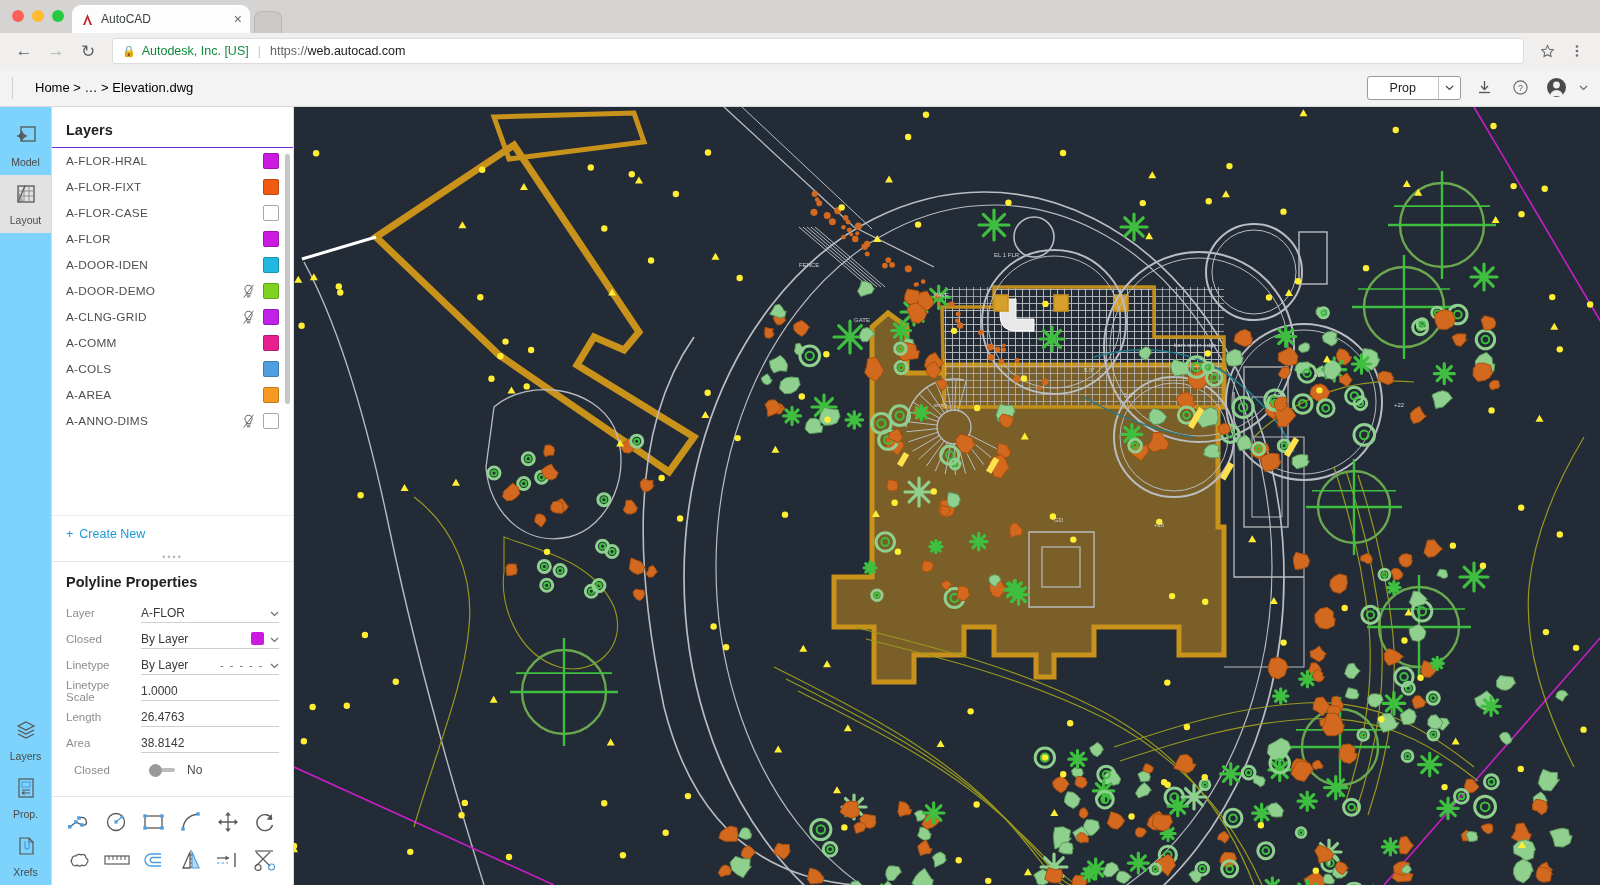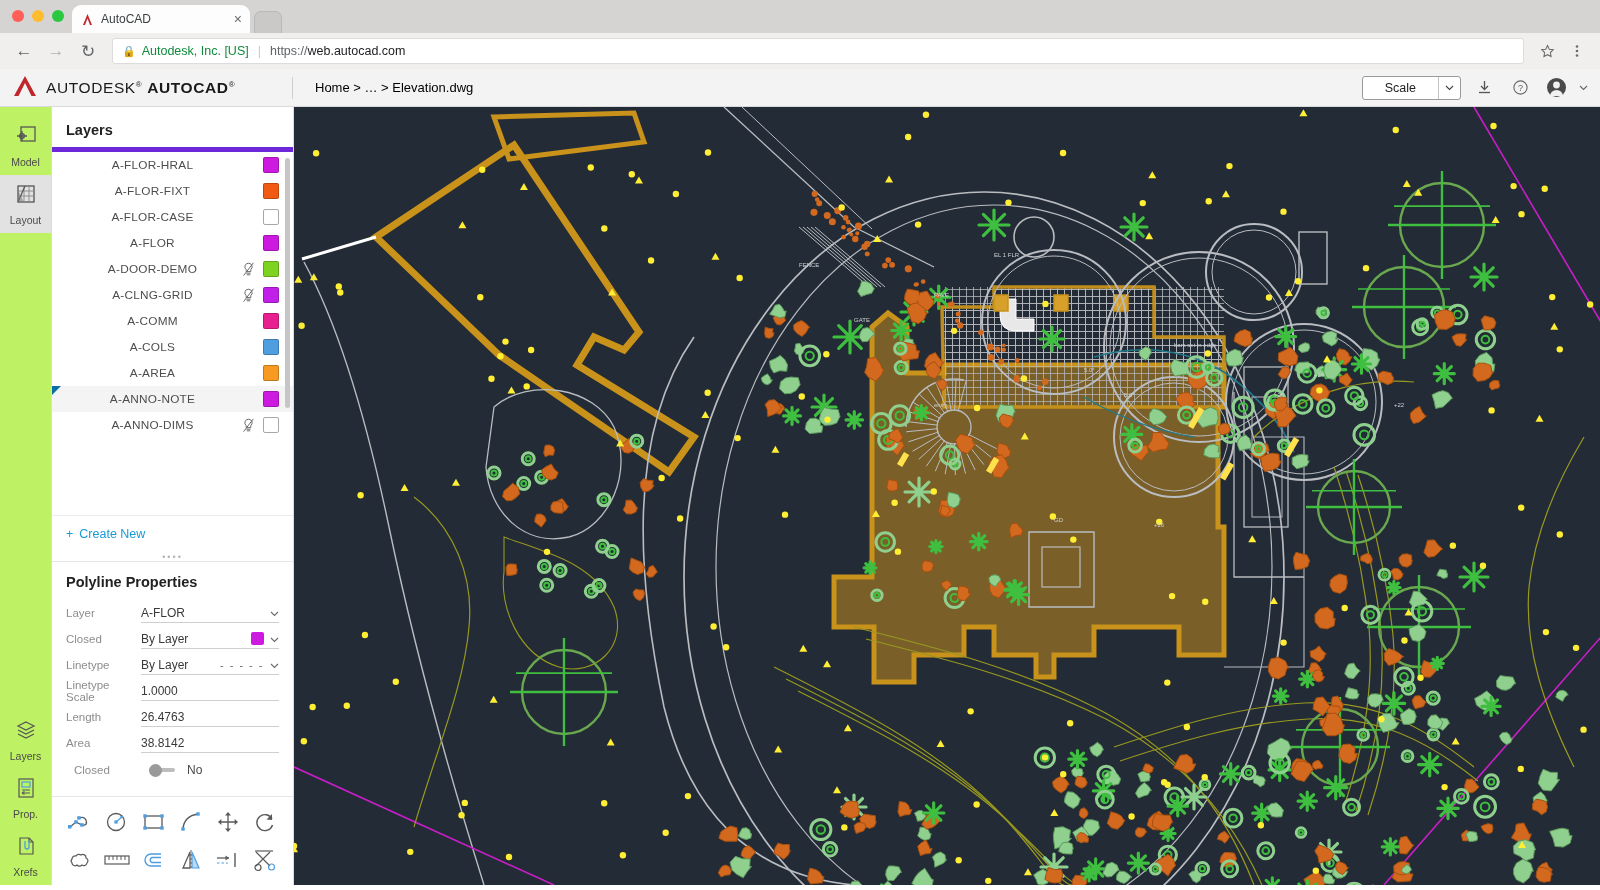--- a/index.html
+++ b/index.html
@@ -53,29 +53,29 @@
   .breadcrumb { font-size: 13px; color: #000000; flex: 1; }
   .hdr-right { display: flex; align-items: center; gap: 10px; }
   .save-group { display: flex; height: 24px; border: 1px solid #9a9a9a; border-radius: 3px; overflow: hidden; background: #fff; }
   .save-main { padding: 0 22px; font-size: 12.5px; color: #222; display: flex; align-items: center; cursor: pointer; }
   .save-arrow { width: 22px; border-left: 1px solid #c2c2c2; display: flex; align-items: center; justify-content: center; cursor: pointer; }
   .hdr-icon { width: 26px; height: 26px; display: flex; align-items: center; justify-content: center; color: #5a5a5a; cursor: pointer; }
 
   
   .main { display: flex; height: 778px; }
 
-  .rail { width: 52px; background: #bef264; border-right: 1px solid #dcdcdc; display: flex; flex-direction: column; padding-top: 10px; }
+  .rail { width: 52px; background: #7dd3fc; border-right: 1px solid #dcdcdc; display: flex; flex-direction: column; padding-top: 10px; }
   .rail-item { height: 58px; display: flex; flex-direction: column; align-items: center; justify-content: center; gap: 4px; cursor: pointer; }
   .rail-item.active { background: #e2e2e2; }
   .rail-label { font-size: 10.5px; color: #4a4a4a; }
   .rail-spacer { flex: 1; }
 
   .panel { width: 242px; background: #ffffff; border-right: 1px solid #dcdcdc; display: flex; flex-direction: column; }
   .panel-title { font-size: 14.5px; font-weight: bold; color: #222; padding: 15px 0 9px 14px; }
-  .layer-list { position: relative; height: 372px; overflow: hidden; border-top: 5px solid #6d28d9; border-bottom: 1px solid #ececec; text-align: center; }
+  .layer-list { position: relative; height: 372px; overflow: hidden; border-top: 1px solid #6d28d9; border-bottom: 1px solid #ececec; }
   .layer-row {
     height: 26px; display: flex; align-items: center; padding: 0 14px 0 14px;
     position: relative; cursor: pointer;
   }
   .layer-row.selected { background: #f4f4f4; }
   .layer-row.selected::before {
     content: ""; position: absolute; left: 0; top: 0;
     border-left: 9px solid #0b6ea8; border-bottom: 9px solid transparent;
   }
   .layer-name { font-size: 11.8px; color: #4d4d4d; letter-spacing: 0.25px; flex: 1; }
@@ -151,33 +151,25 @@
       <svg width="14" height="14" viewBox="0 0 14 14">
           <circle cx="7" cy="2.5" r="1.3" fill="#6b6b6b"></circle>
           <circle cx="7" cy="7" r="1.3" fill="#6b6b6b"></circle>
           <circle cx="7" cy="11.5" r="1.3" fill="#6b6b6b"></circle>
         </svg>
     </span>
   </div>
 </div>
 
 <div class="app-header">
-  <div class="logo-wrap">
-    <span class="logo-a">
-      <svg width="26" height="24" viewBox="0 0 26 24">
-          <path d="M13 2 L24 22 L19.5 22 L13 9 L6.5 22 L2 22 Z" fill="#c0272d"></path>
-        </svg>
-    </span>
-    <span class="logo-text"><span>AUTODESK</span><span class="sup">®</span> <b>AUTOCAD</b><span class="sup">®</span></span>
-  </div>
   <div class="hdr-sep"></div>
   <div class="breadcrumb">Home &gt; … &gt; Elevation.dwg</div>
   <div class="hdr-right">
     <div class="save-group">
-      <div class="save-main">Scale</div>
+      <div class="save-main">Prop</div>
       <div class="save-arrow">
         <svg width="9" height="6" viewBox="0 0 9 6">
             <path d="M1 1 L4.5 4.5 L8 1" fill="none" stroke="#444" stroke-width="1.1"></path>
           </svg>
       </div>
     </div>
     <span class="hdr-icon">
       <svg width="17" height="17" viewBox="0 0 17 17">
           <path d="M8.5 2 V10" stroke="#555" stroke-width="1.3" fill="none"></path>
           <path d="M5 7 L8.5 10.5 L12 7" stroke="#555" stroke-width="1.3" fill="none"></path>
@@ -282,20 +274,25 @@
           <span class="layer-name">A-FLOR-CASE</span>
           <span class="bulb"></span>
           <span class="swatch empty"></span>
         </div>
         <div class="layer-row">
           <span class="layer-name">A-FLOR</span>
           <span class="bulb"></span>
           <span class="swatch" style="background: rgb(204, 26, 224);"></span>
         </div>
         <div class="layer-row">
+          <span class="layer-name">A-DOOR-IDEN</span>
+          <span class="bulb"></span>
+          <span class="swatch" style="background: rgb(34, 184, 224);"></span>
+        </div>
+        <div class="layer-row">
           <span class="layer-name">A-DOOR-DEMO</span>
           <span class="bulb">
             <svg width="13" height="15" viewBox="0 0 13 15">
               <path d="M6.5 1.2a3.6 3.6 0 0 1 2.3 6.4v2H4.2v-2A3.6 3.6 0 0 1 6.5 1.2z" fill="none" stroke="#6a6a6a" stroke-width="1"></path>
               <path d="M4.4 11.2h4.2M4.8 12.8h3.4" stroke="#6a6a6a" stroke-width="1"></path>
               <path d="M1.6 13.6 L11.4 0.8" stroke="#6a6a6a" stroke-width="1"></path>
             </svg>
           </span>
           <span class="swatch" style="background: rgb(126, 211, 33);"></span>
         </div>
@@ -317,25 +314,20 @@
         </div>
         <div class="layer-row">
           <span class="layer-name">A-COLS</span>
           <span class="bulb"></span>
           <span class="swatch" style="background: rgb(78, 158, 224);"></span>
         </div>
         <div class="layer-row">
           <span class="layer-name">A-AREA</span>
           <span class="bulb"></span>
           <span class="swatch" style="background: rgb(247, 154, 34);"></span>
-        </div>
-        <div class="layer-row selected">
-          <span class="layer-name">A-ANNO-NOTE</span>
-          <span class="bulb"></span>
-          <span class="swatch" style="background: rgb(204, 26, 224);"></span>
         </div>
         <div class="layer-row">
           <span class="layer-name">A-ANNO-DIMS</span>
           <span class="bulb">
             <svg width="13" height="15" viewBox="0 0 13 15">
               <path d="M6.5 1.2a3.6 3.6 0 0 1 2.3 6.4v2H4.2v-2A3.6 3.6 0 0 1 6.5 1.2z" fill="none" stroke="#6a6a6a" stroke-width="1"></path>
               <path d="M4.4 11.2h4.2M4.8 12.8h3.4" stroke="#6a6a6a" stroke-width="1"></path>
               <path d="M1.6 13.6 L11.4 0.8" stroke="#6a6a6a" stroke-width="1"></path>
             </svg>
           </span>

